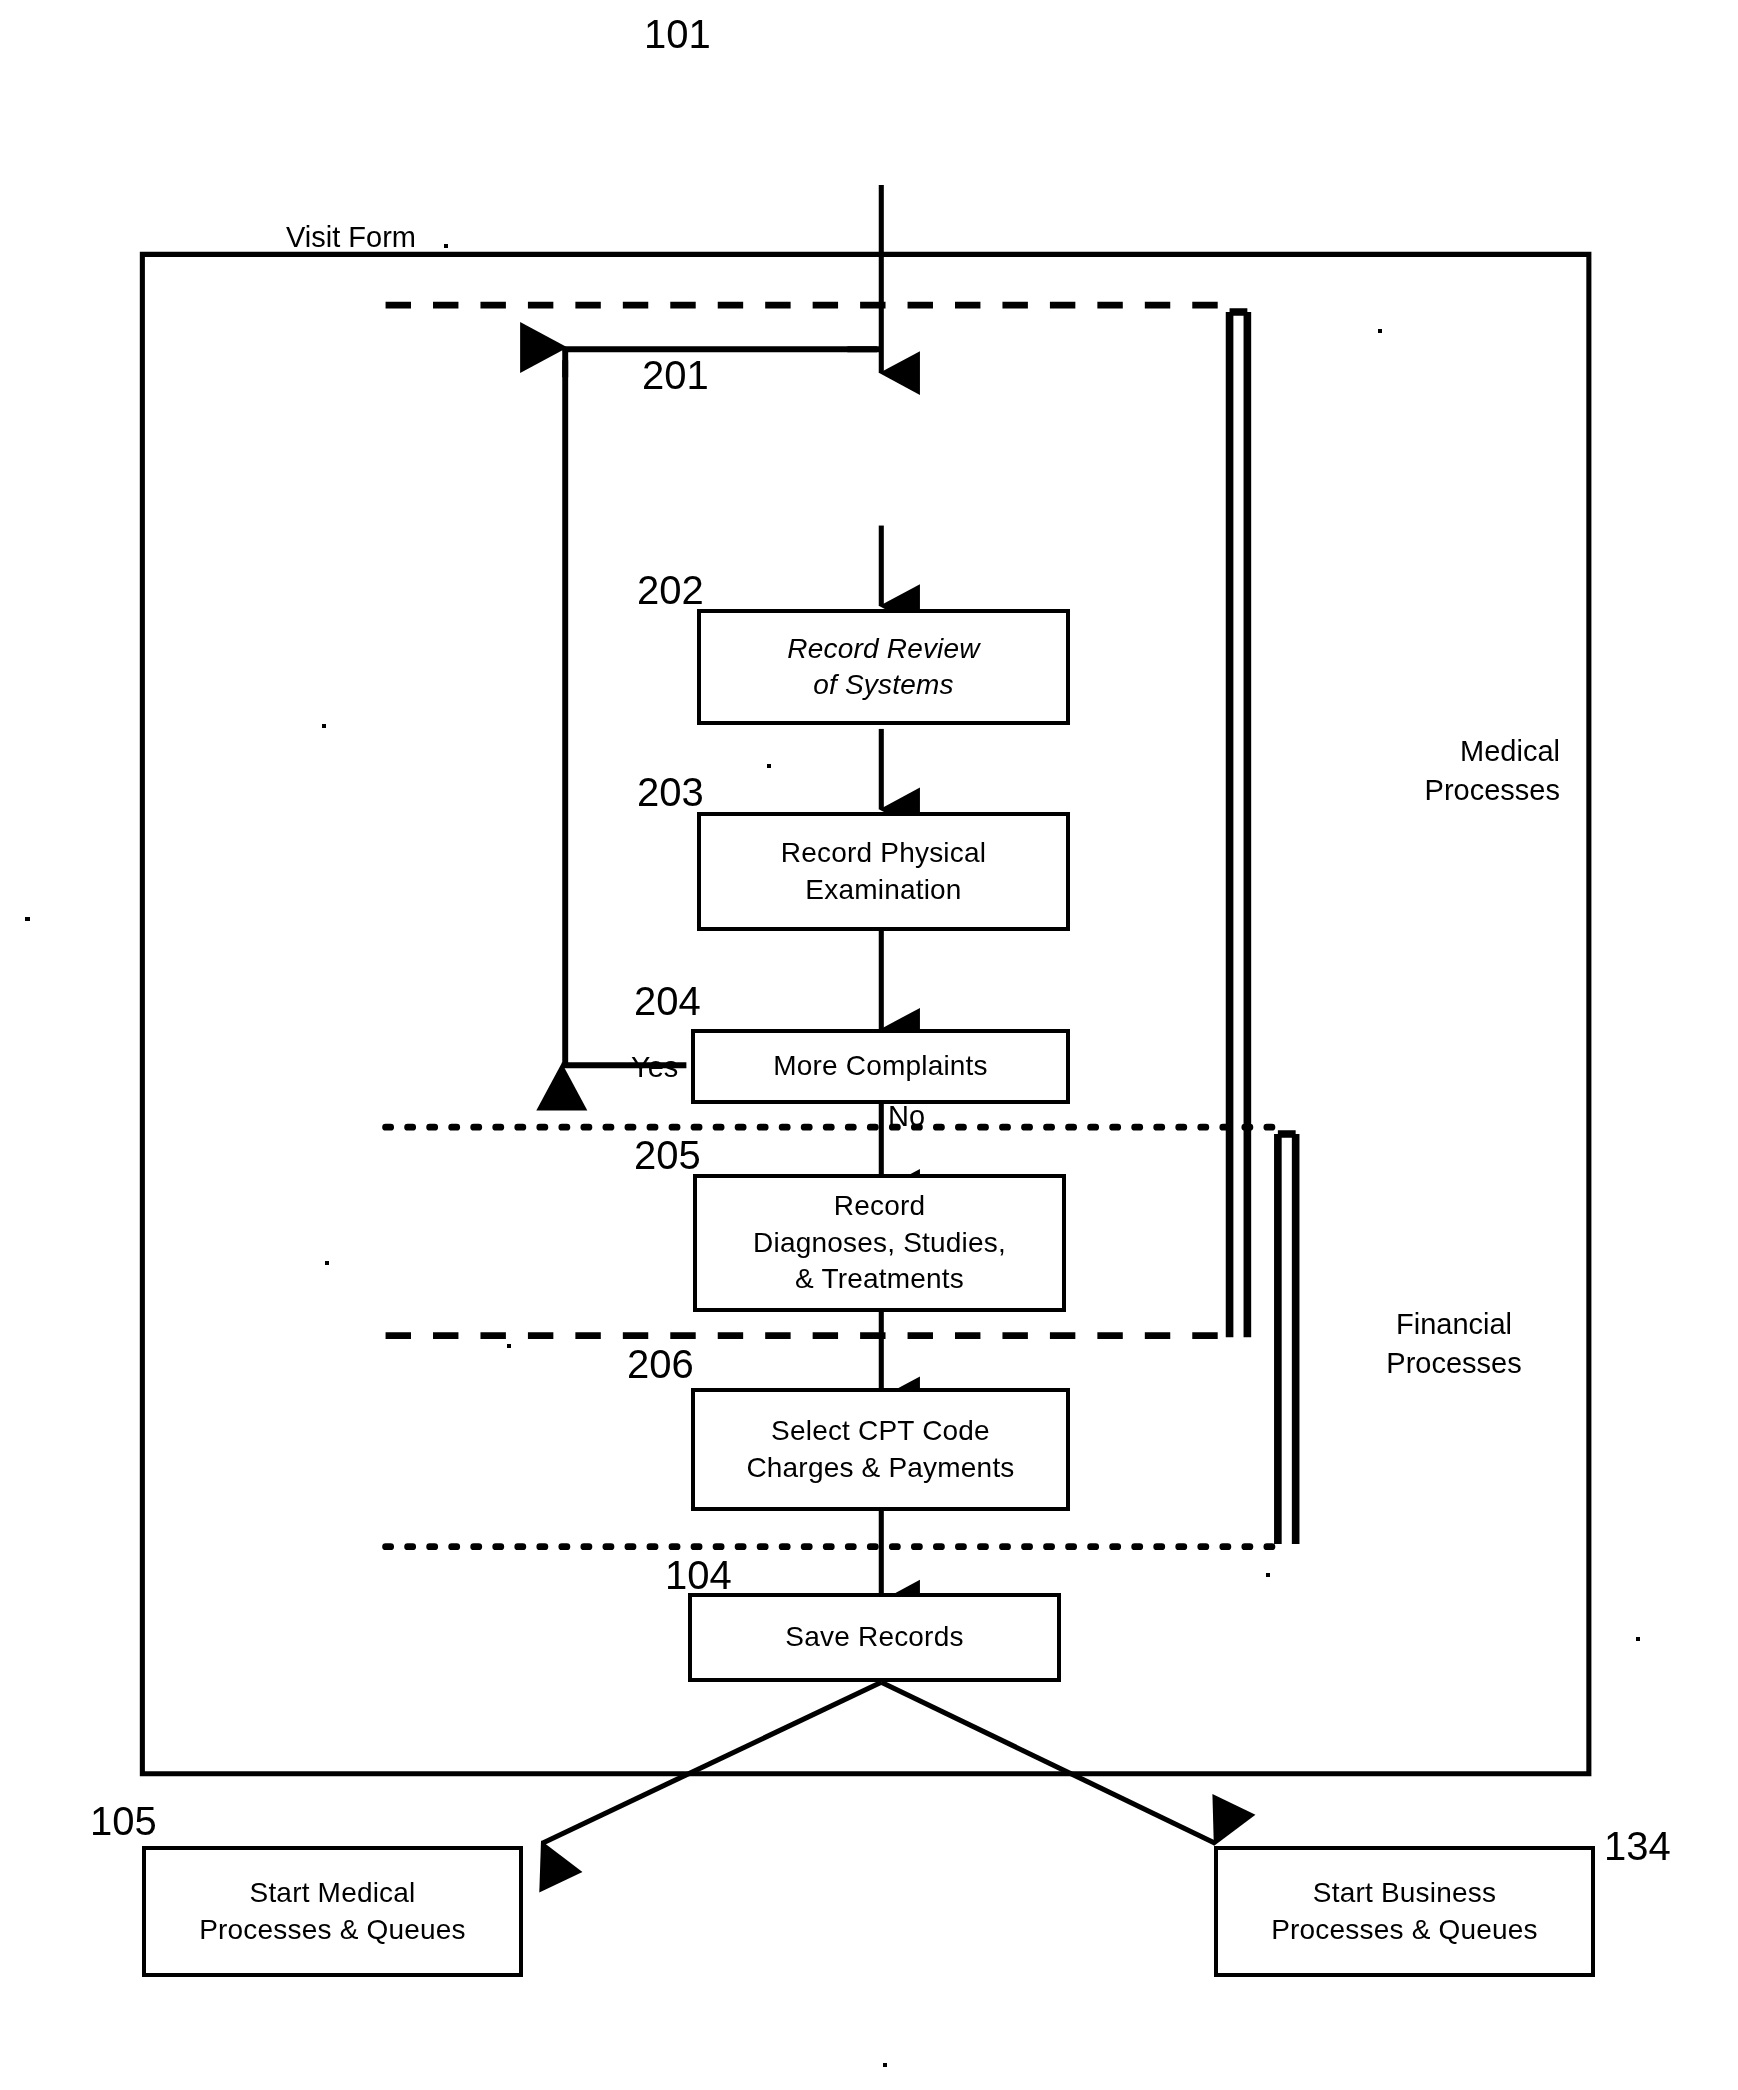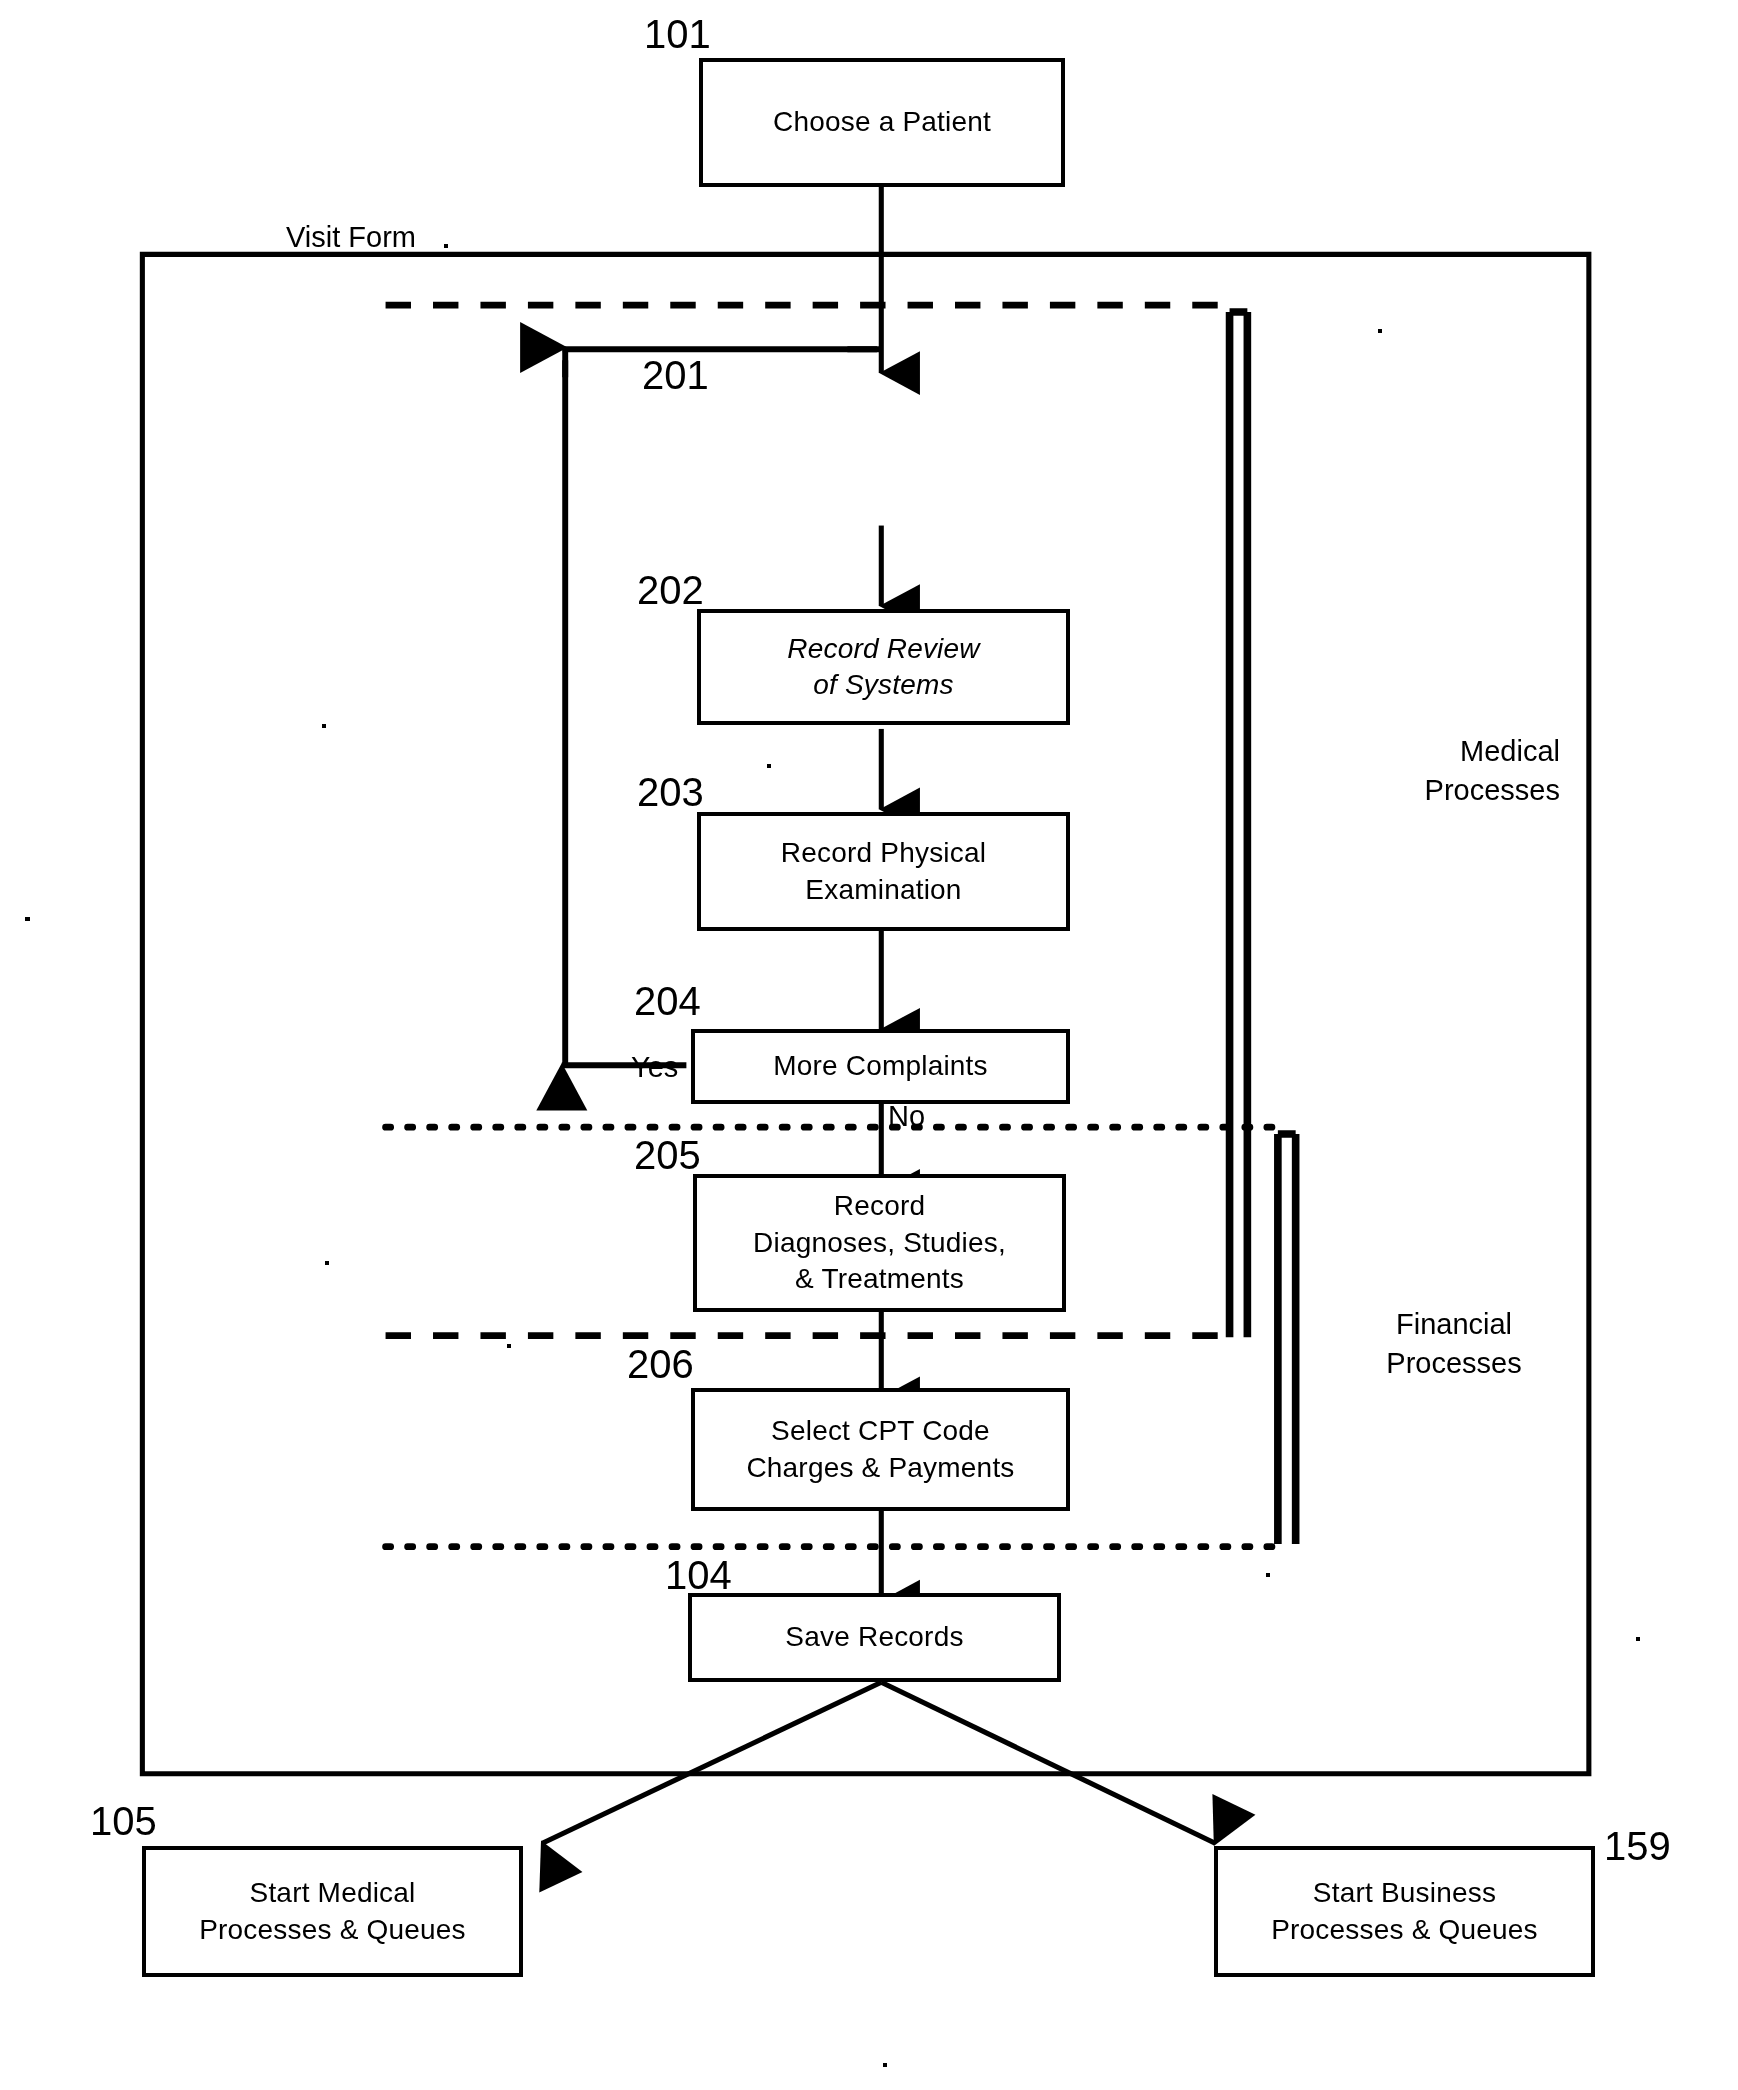--- a/index.html
+++ b/index.html
@@ -137,34 +137,33 @@
 
   <div class="ref" style="left:644px;top:12px;">101</div>
   <div class="ref" style="left:642px;top:353px;">201</div>
   <div class="ref" style="left:637px;top:568px;">202</div>
   <div class="ref" style="left:637px;top:770px;">203</div>
   <div class="ref" style="left:634px;top:979px;">204</div>
   <div class="ref" style="left:634px;top:1133px;">205</div>
   <div class="ref" style="left:627px;top:1342px;">206</div>
   <div class="ref" style="left:665px;top:1553px;">104</div>
   <div class="ref" style="left:90px;top:1799px;">105</div>
-  <div class="ref" style="left:1604px;top:1824px;">159</div>
+  <div class="ref" style="left:1604px;top:1824px;">134</div>
 
   <div class="freetext" style="left:286px;top:218px;text-align:left;">Visit Form</div>
 
   <div class="freetext" style="left:1348px;top:732px;width:212px;text-align:right;">Medical
 Processes</div>
 
   <div class="freetext" style="left:1348px;top:1305px;width:212px;">Financial
 Processes</div>
 
   <div class="edgelabel" style="left:631px;top:1051px;">Yes</div>
   <div class="edgelabel" style="left:888px;top:1100px;">No</div>
 
-  <div class="node" style="left:699px;top:58px;width:366px;height:129px;">Choose a Patient</div>
 
 
   <div class="node" style="left:697px;top:609px;width:373px;height:116px;font-style:italic;">Record Review
 of Systems</div>
 
   <div class="node" style="left:697px;top:812px;width:373px;height:119px;">Record Physical
 Examination</div>
 
   <div class="node" style="left:691px;top:1029px;width:379px;height:75px;">More Complaints</div>
 

